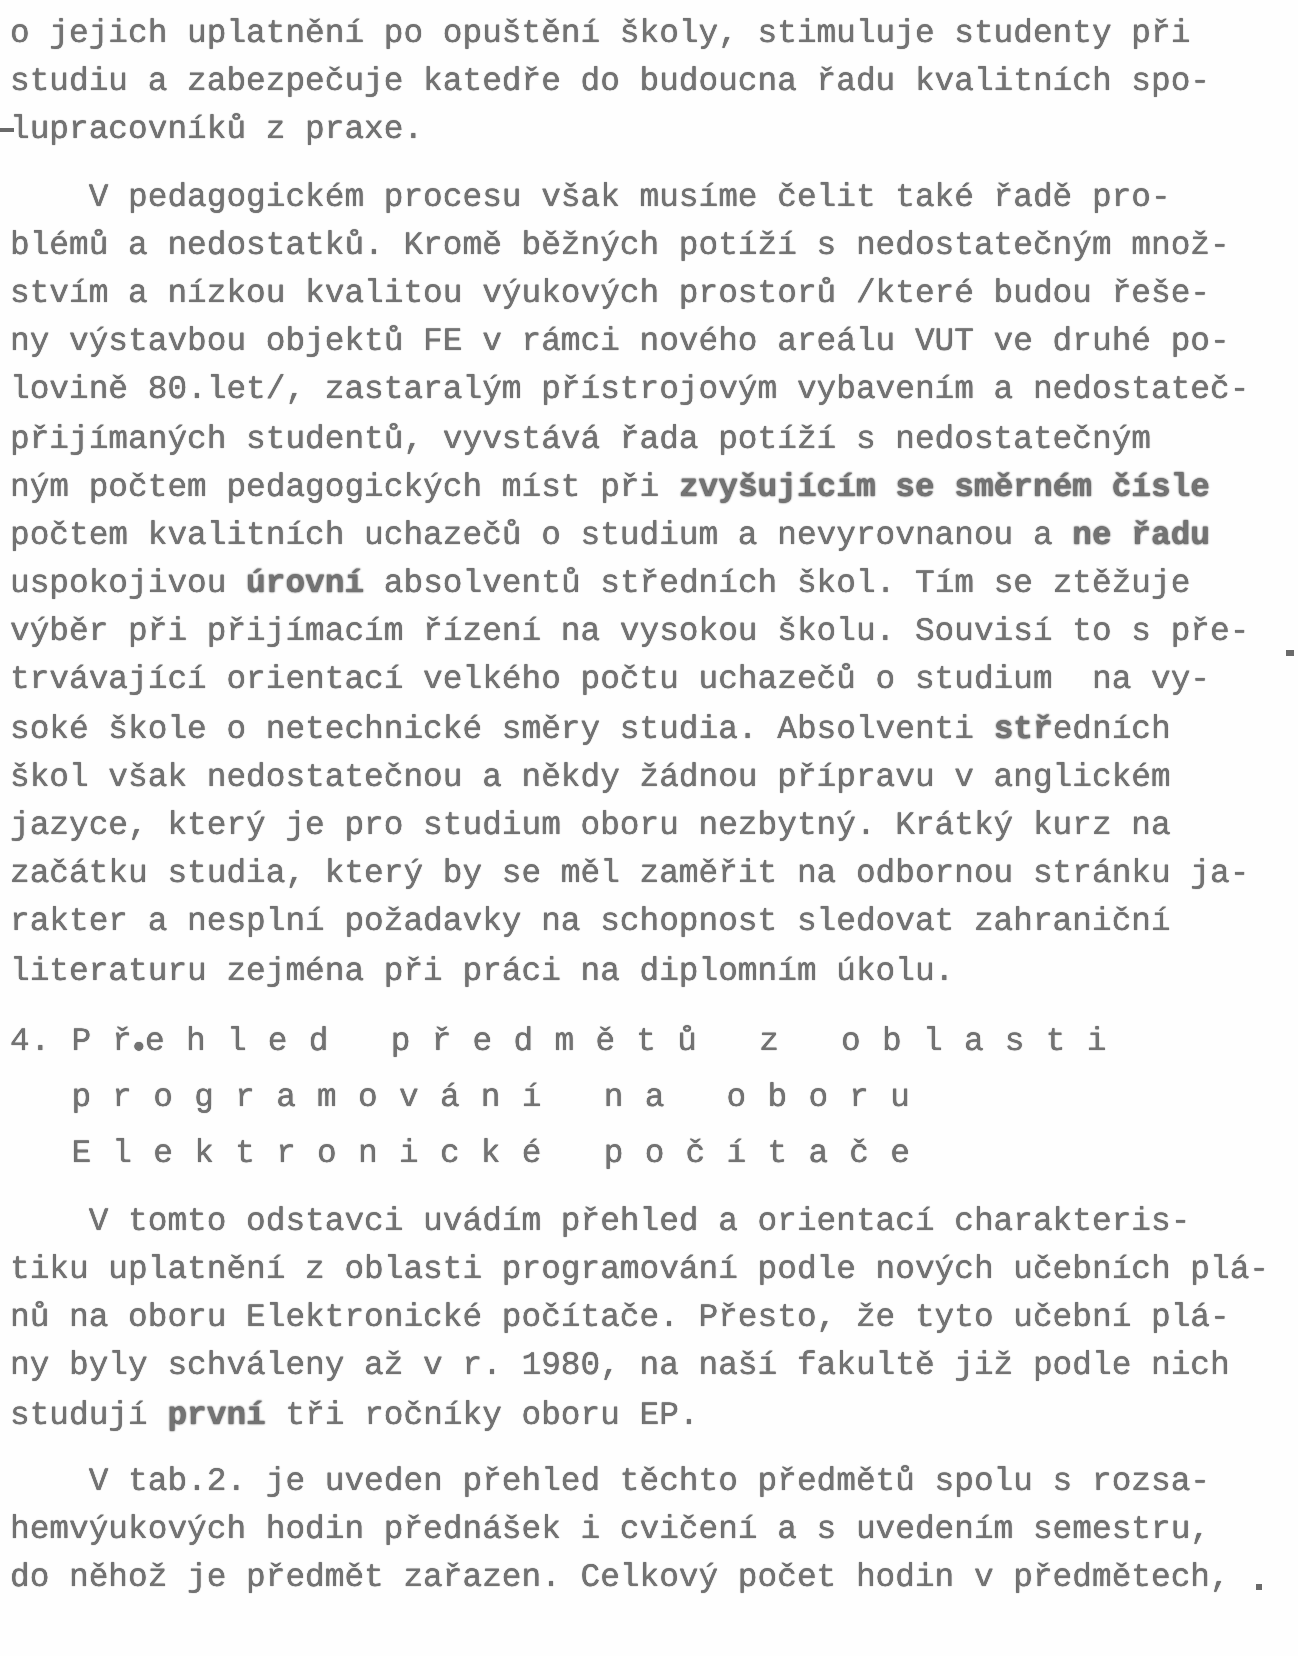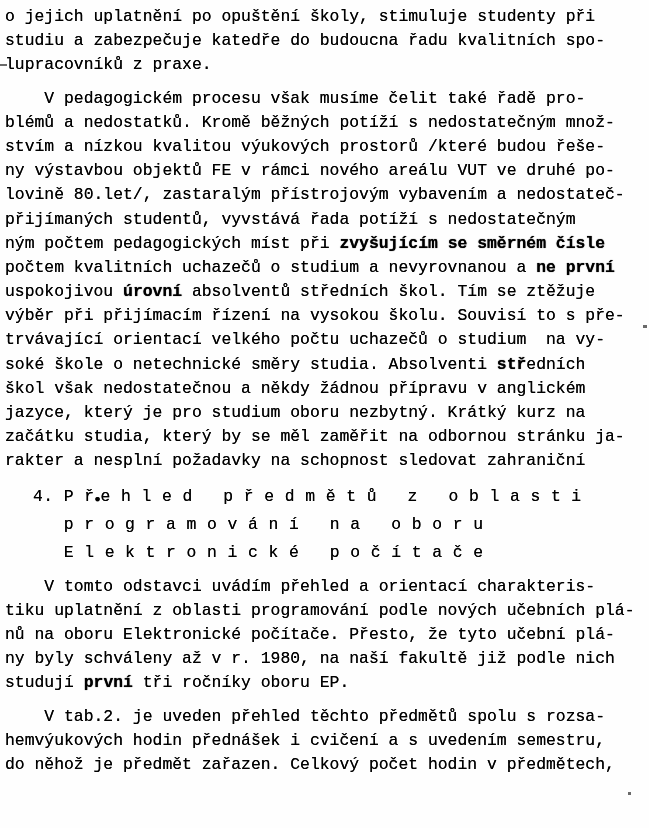--- a/index.html
+++ b/index.html
@@ -11,35 +11,34 @@
     position: relative;
     width: 649px;
     height: 828px;
     margin: 0;
     background: #fefefe;
     box-sizing: border-box;
     padding: 5px 2px 0 5px;
     overflow: hidden;
     font-family: "Liberation Mono", "DejaVu Sans Mono", monospace;
     font-size: 16.4px;
-    color: #000000;
+    color: #737373;
     text-shadow: 0 0 0.45px rgba(10,10,10,0.85);
   }
   .para { margin: 0 0 9px 0; }
   .para.heading { margin: 1px 0 8px 0; }
   .line {
     white-space: pre;
     line-height: 24.2px;
     height: 24.2px;
   }
   .para.heading .line {
     line-height: 28px;
     height: 28px;
     letter-spacing: 0.4px;
-    margin-left: 28px;
   }
   .ov {
     font-weight: bold;
     text-shadow: 0 0 0.9px rgba(0,0,0,0.95);
   }
   .blob {
     display: inline-block;
     width: 0.6em;
     text-align: center;
     font-size: 0.62em;
@@ -66,29 +65,30 @@
       <div class="line"><span>lupracovníků z praxe.</span></div>
     </div>
     <div class="para body">
       <div class="line"><span>    V pedagogickém procesu však musíme čelit také řadě pro-</span></div>
       <div class="line"><span>blémů a nedostatků. Kromě běžných potíží s nedostatečným množ-</span></div>
       <div class="line"><span>stvím a nízkou kvalitou výukových prostorů /které budou řeše-</span></div>
       <div class="line"><span>ny výstavbou objektů FE v rámci nového areálu VUT ve druhé po-</span></div>
       <div class="line"><span>lovině 80.let/, zastaralým přístrojovým vybavením a nedostateč-</span></div>
       <div class="line"><span>přijímaných studentů, vyvstává řada potíží s nedostatečným</span></div>
       <div class="line"><span>ným počtem pedagogických míst při </span><span class="ov">zvyšujícím se směrném čísle</span></div>
-      <div class="line"><span>počtem kvalitních uchazečů o studium a nevyrovnanou a </span><span class="ov">ne první</span></div>
+      <div class="line"><span>počtem kvalitních uchazečů o studium a nevyrovnanou a </span><span class="ov">ne řadu</span></div>
       <div class="line"><span>uspokojivou </span><span class="ov">úrovní</span><span> absolventů středních škol. Tím se ztěžuje</span></div>
       <div class="line"><span>výběr při přijímacím řízení na vysokou školu. Souvisí to s pře-</span></div>
       <div class="line"><span>trvávající orientací velkého počtu uchazečů o studium  na vy-</span></div>
       <div class="line"><span>soké škole o netechnické směry studia. Absolventi </span><span class="ov">stř</span><span>edních</span></div>
       <div class="line"><span>škol však nedostatečnou a někdy žádnou přípravu v anglickém</span></div>
       <div class="line"><span>jazyce, který je pro studium oboru nezbytný. Krátký kurz na</span></div>
       <div class="line"><span>začátku studia, který by se měl zaměřit na odbornou stránku ja-</span></div>
       <div class="line"><span>rakter a nesplní požadavky na schopnost sledovat zahraniční</span></div>
+      <div class="line"><span>literaturu zejména při práci na diplomním úkolu.</span></div>
     </div>
     <div class="para heading">
       <div class="line"><span>4. P ř</span><span class="blob">●</span><span>e h l e d   p ř e d m ě t ů   z   o b l a s t i</span></div>
       <div class="line"><span>   p r o g r a m o v á n í   n a   o b o r u</span></div>
       <div class="line"><span>   E l e k t r o n i c k é   p o č í t a č e</span></div>
     </div>
     <div class="para body">
       <div class="line"><span>    V tomto odstavci uvádím přehled a orientací charakteris-</span></div>
       <div class="line"><span>tiku uplatnění z oblasti programování podle nových učebních plá-</span></div>
       <div class="line"><span>nů na oboru Elektronické počítače. Přesto, že tyto učební plá-</span></div>

